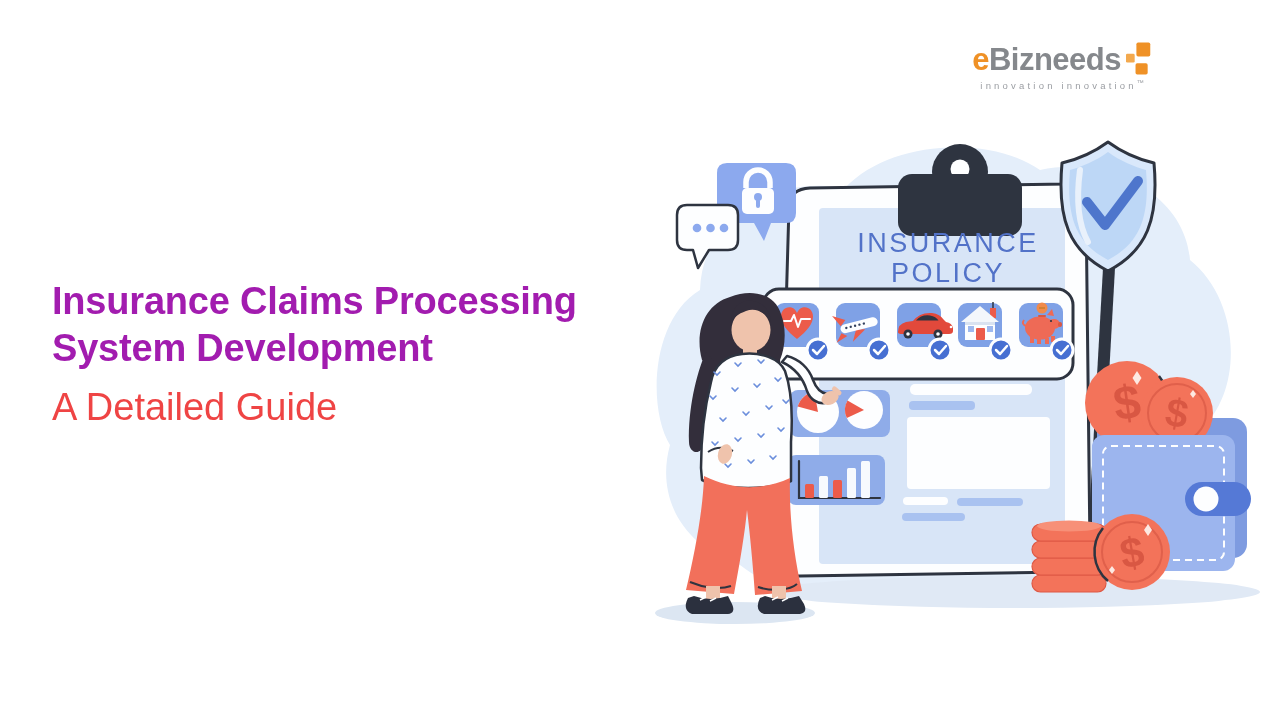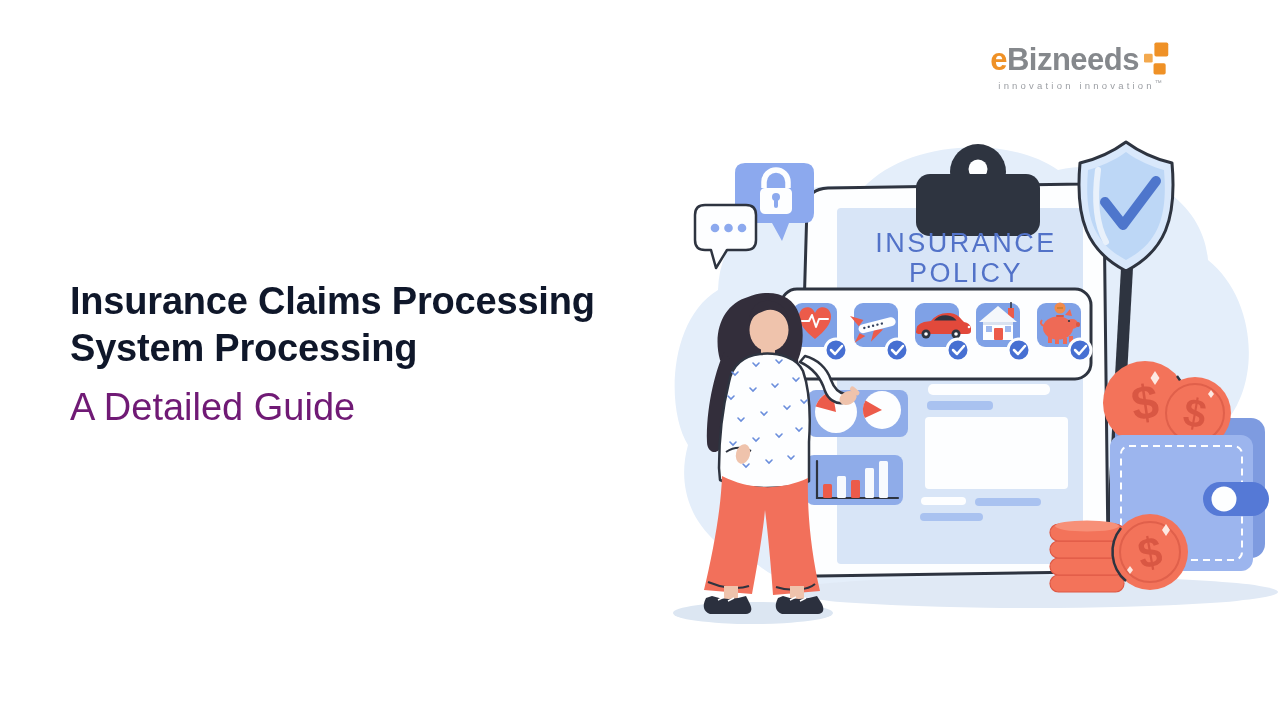--- a/index.html
+++ b/index.html
@@ -1,33 +1,33 @@
 <!DOCTYPE html>
 <html><head>
 <meta charset="utf-8">
 <style>
   html,body{margin:0;padding:0;}
   body{width:1280px;height:720px;background:#ffffff;font-family:"Liberation Sans",sans-serif;overflow:hidden;}
-  .canvas{position:relative;width:1188px;height:720px;background:#fff;margin-left:18px;}
+  .canvas{position:relative;width:1188px;height:720px;background:#fff;}
 
   
   .logo{position:absolute;top:42px;right:36px;text-align:center;}
   .logo-row{display:flex;align-items:center;justify-content:flex-end;gap:5px;}
   .logo-text{font-size:31px;font-weight:700;letter-spacing:-0.5px;line-height:1;}
   .logo-e{color:#EF9126;}
   .logo-rest{color:#85888C;}
   .logo-mark{display:block;}
   .logo-tagline{margin-top:3px;font-size:9.5px;letter-spacing:3.2px;color:#9B9EA3;white-space:nowrap;}
   .logo-tagline .tm{font-size:7px;vertical-align:super;letter-spacing:0;}
 
   
   .hero{position:absolute;left:52px;top:278px;}
-  .hero-title{margin:0;font-size:38px;line-height:47px;font-weight:700;letter-spacing:-0.2px;color:#0f172a;}
+  .hero-title{margin:0;font-size:38px;line-height:47px;font-weight:700;letter-spacing:-0.2px;color:#a21caf;}
   .hero-title span{display:block;}
-  .hero-subtitle{margin:13px 0 0 0;font-size:38px;line-height:44px;font-weight:400;color:#701a75;}
+  .hero-subtitle{margin:13px 0 0 0;font-size:38px;line-height:44px;font-weight:400;color:#ef4444;}
 
   
   .illo{position:absolute;left:640px;top:100px;}
 </style>
 </head>
 <body>
 
 <div class="canvas">
 
   <header class="logo">
@@ -38,21 +38,21 @@
         <rect x="0" y="13" width="10" height="10" rx="1.5" fill="#F3A94E"></rect>
         <rect x="11" y="24" width="14" height="13" rx="2" fill="#EF9126"></rect>
       </svg>
     </div>
     <div class="logo-tagline"><span>innovation innovation</span><span class="tm">™</span></div>
   </header>
 
   <section class="hero">
     <h1 class="hero-title">
         <span>Insurance Claims Processing</span>
-        <span>System Processing</span>
+        <span>System Development</span>
       </h1>
     <p class="hero-subtitle">A Detailed Guide</p>
   </section>
 
   <svg class="illo" width="640" height="560" viewBox="0 0 640 560">
 
     <path d="M 100,465 C 40,445 16,395 30,345 C 8,310 10,220 60,190 C 62,120 130,75 205,88 C 250,40 350,35 400,70 C 470,55 545,95 550,160 C 600,200 605,290 560,330 C 580,390 545,450 480,450 C 450,495 370,510 320,480 C 260,515 150,505 100,465 Z" fill="#E4EEFA"></path>
 
     <ellipse cx="375" cy="492" rx="245" ry="16" fill="#E0E9F5"></ellipse>
     <ellipse cx="95" cy="513" rx="80" ry="11" fill="#DCE6F2"></ellipse>

